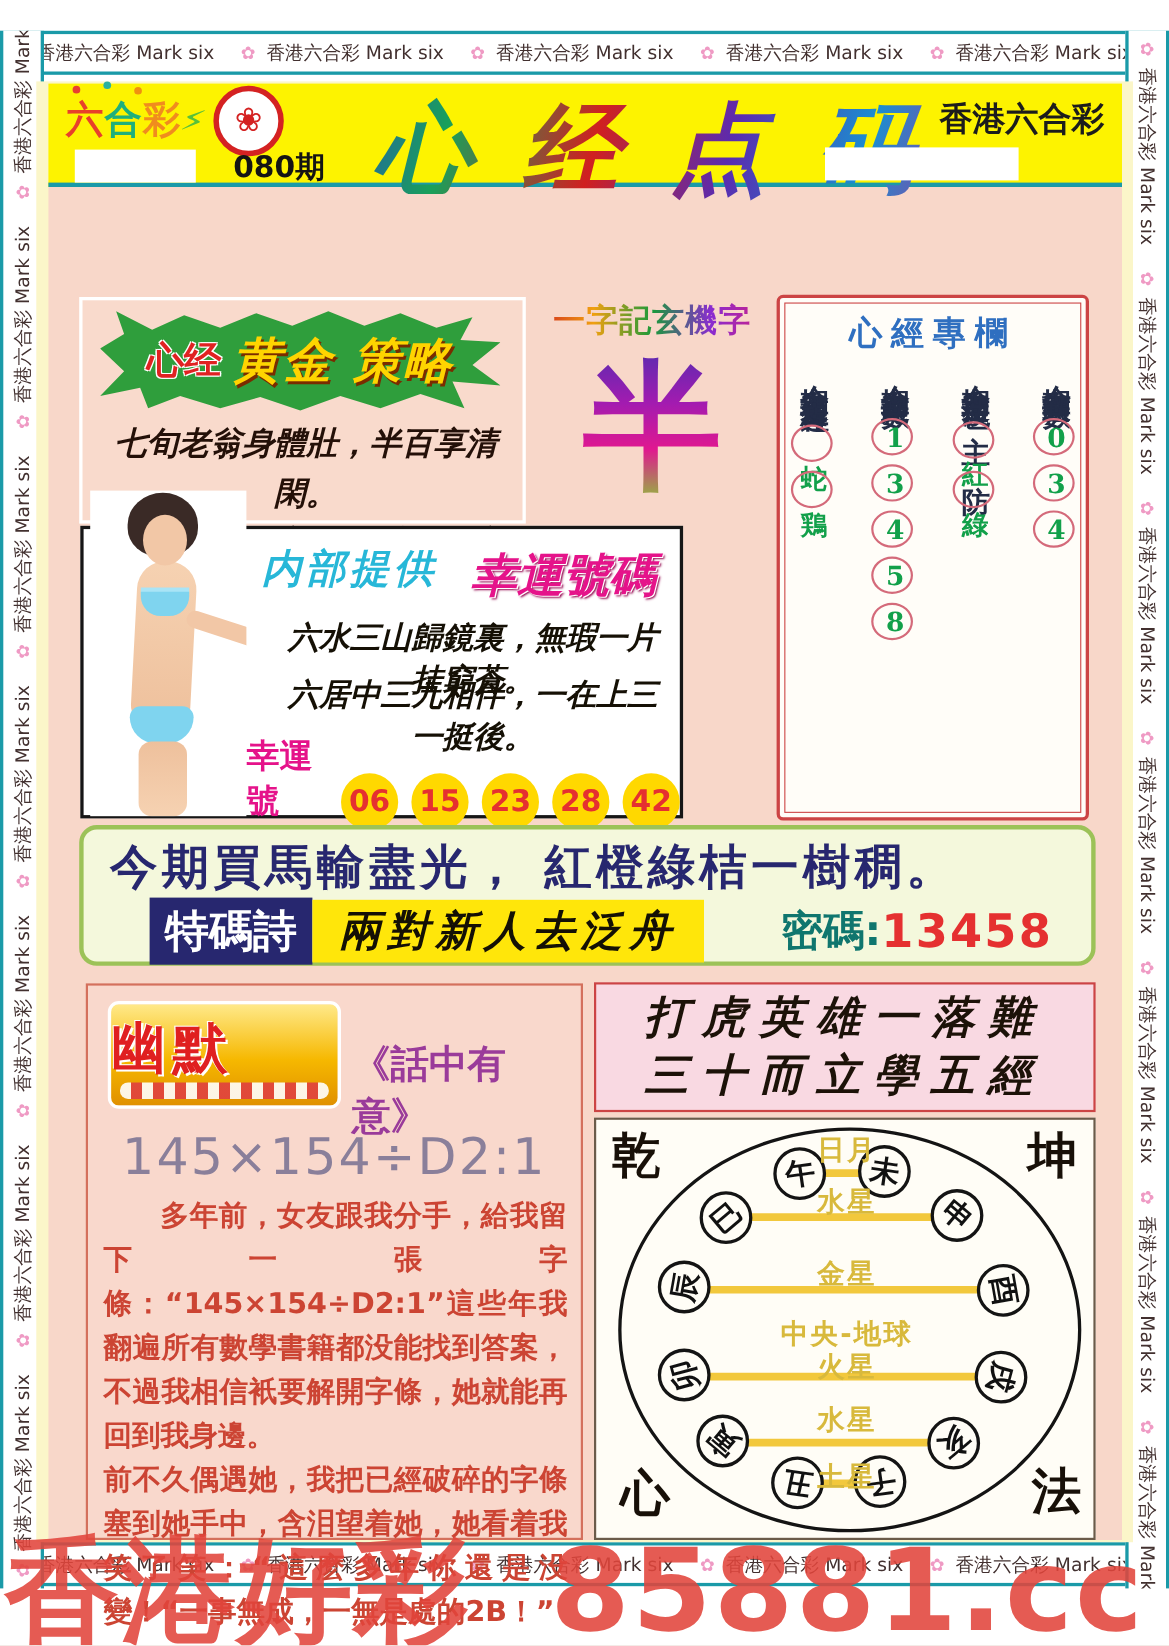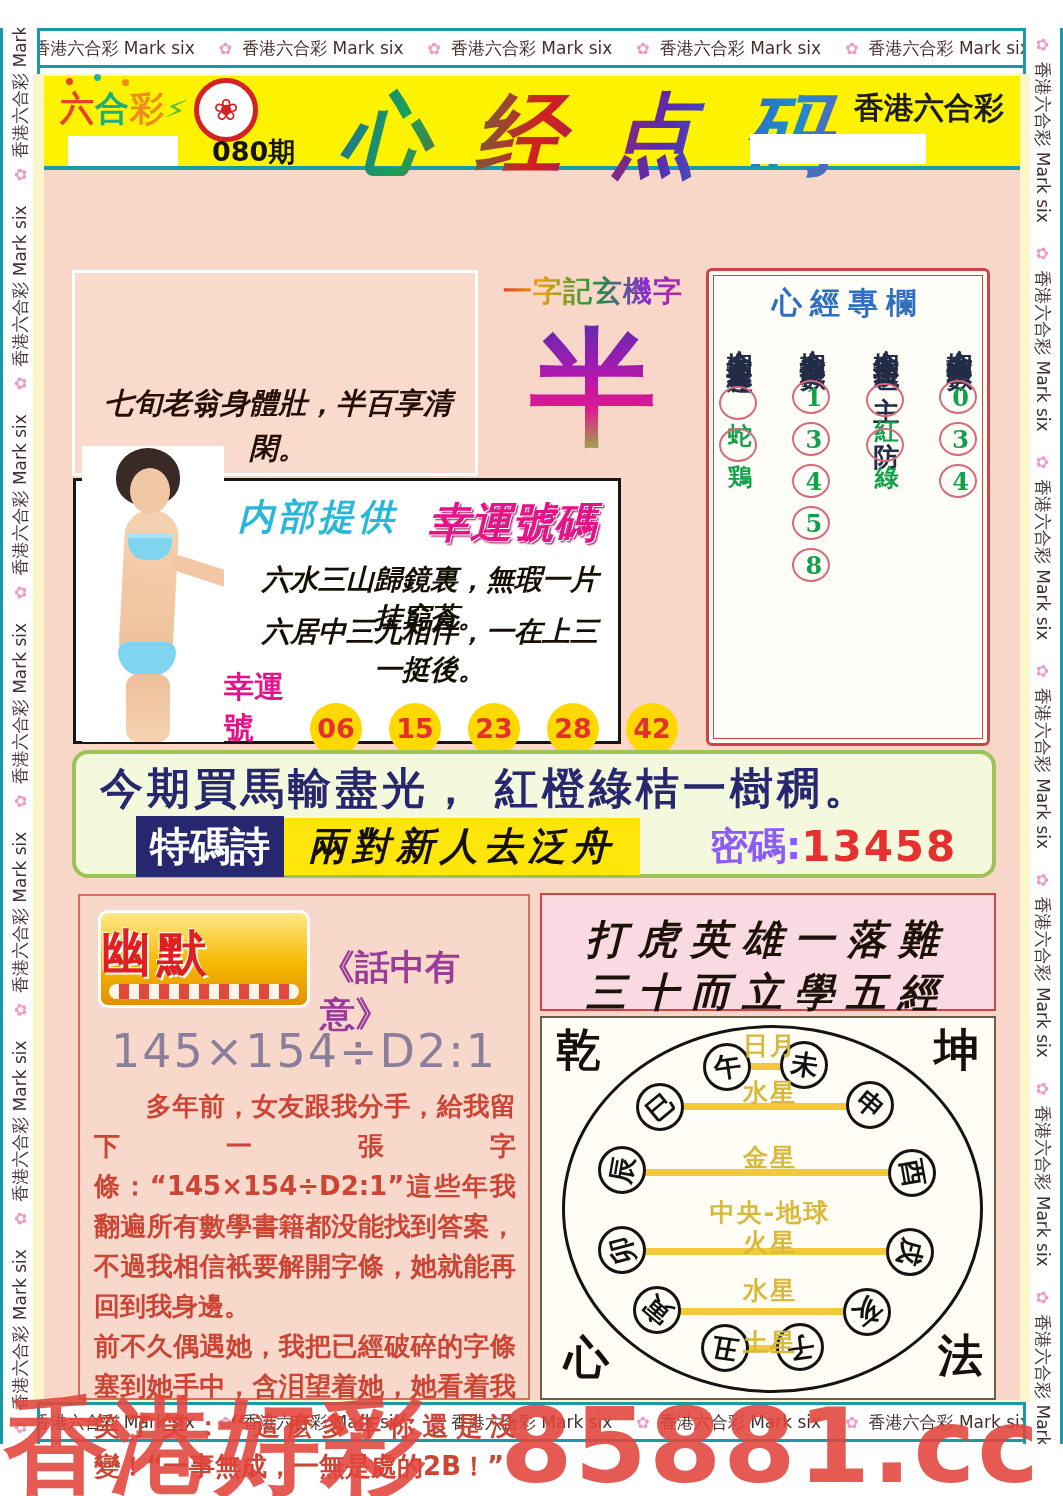--- a/index.html
+++ b/index.html
@@ -108,21 +108,21 @@
   .g-legs { left:44px; top:228px; width:44px; height:68px; background:linear-gradient(180deg,#eec09c,#f6d2b2); border-radius:12px; }
 
   
   .verse-band { position:absolute; left:72px; top:750px; width:924px; height:128px; background:#f4f8dc;
                 border:4px solid #9cc258; border-radius:16px; z-index:3; }
   .vb-line1 { margin:6px 24px 0; font-size:43px; font-weight:bold; color:#27276f; letter-spacing:4px; white-space:nowrap; }
   .vb-row { position:absolute; left:60px; top:62px; display:flex; align-items:center; }
   .vb-tag { background:#27276f; color:#fff; font-size:40px; font-weight:bold; padding:3px 14px; }
   .vb-verse { background:#ffe60a; color:#141005; font-size:38px; font-weight:bold; font-style:italic;
               font-family:"DejaVu Serif", serif; padding:3px 24px; letter-spacing:6px; }
-  .vb-secret { margin-left:70px; font-size:38px; font-weight:bold; color:#8b5cf6; }
+  .vb-secret { margin-left:70px; font-size:38px; font-weight:bold; color:#0f766e; }
   .vb-secret-val { font-size:42px; font-weight:bold; color:#e53030; letter-spacing:2px; }
 
   
   .humor-box { position:absolute; left:78px; top:894px; width:452px; height:506px; background:#f9d8cc;
                border:2px solid #d4705c; z-index:3; }
   .humor-badge { position:absolute; left:18px; top:14px; width:212px; height:98px; border-radius:10px;
                  background:linear-gradient(180deg,#ffe98a,#f6b800 55%,#e09000); border:3px solid #fff;
                  display:flex; align-items:center; justify-content:flex-start; }
   .humor-badge .txt { color:#e02020; font-size:50px; font-weight:bold; font-family:"DejaVu Serif", serif;
                       text-shadow:2px 2px 0 #fff,-1px -1px 0 #fff; letter-spacing:6px; margin-top:-12px; }
@@ -130,21 +130,21 @@
                  background:repeating-linear-gradient(90deg,#fff 0 10px,#e04040 10px 20px); opacity:.9; }
   .humor-sub { position:absolute; left:240px; top:48px; font-size:35px; font-weight:bold; color:#9a3b9a; }
   .humor-formula { position:absolute; left:0; right:0; top:128px; text-align:center; font-size:46px;
                    color:#8a7f9a; letter-spacing:2px; }
   .humor-story { position:absolute; left:14px; right:12px; top:190px; font-size:26px; font-weight:bold;
                  color:#cc4433; line-height:1.54; text-align:justify; }
   .humor-story p.indent { text-indent:2em; }
 
   
   .couplet-box { position:absolute; left:540px; top:893px; width:456px; height:118px; background:#f9d9e2;
-                 border:2px solid #cc4444; z-index:3; text-align:center; padding-top:18px; }
+                 border:2px solid #cc4444; z-index:3; text-align:center; padding-top:4px; }
   .couplet-box div { font-family:"DejaVu Serif", serif; font-weight:bold; font-style:italic; font-size:40px;
                      letter-spacing:12px; color:#1c1208; line-height:1.32; }
 
   
   .diagram-box { position:absolute; left:540px; top:1016px; width:456px; height:384px; background:#fffdf6;
                  border:2px solid #6b5b4a; z-index:3; }
   .dg-ellipse { position:absolute; left:20px; top:7px; width:421px; height:368px; border:3px solid #141414;
                 border-radius:50%; }
   .dg-corner { position:absolute; font-family:"DejaVu Serif", serif; font-weight:bold; font-size:45px; color:#181008; }
   .dg-line { position:absolute; height:7px; background:#f2c83c; border-radius:4px; z-index:1; }
@@ -290,20 +290,24 @@
         <span class="emblem-inner">❀</span>
       </div>
     <div class="patch" style="left:24px;top:60px;width:110px;height:30px"></div>
     <div class="issue">080期</div>
     <div class="main-title grad-rainbow">心经点码</div>
     <div class="brand">香港六合彩</div>
     <div class="patch" style="left:706px;top:58px;width:176px;height:30px"></div>
   </div>
 
   <div class="strategy-box">
+    <div class="ribbon">
+      <span class="tag">心经</span>
+      <span class="gold">黄金 策略</span>
+    </div>
     <div class="strategy-poem">
       <div>七旬老翁身體壯，半百享清閑。</div>
       <div>四方渡人是玄機。手捧金碗行。</div>
     </div>
   </div>
 
   <div class="mystery-box">
     <div class="mystery-title grad-rainbow2">一字記玄機字</div>
     <div class="mystery-char grad-purple">半</div>
   </div>
@@ -318,21 +322,21 @@
       </div>
   </div>
 
   <div class="special-box">
     <div class="sp-label">内部提供</div>
     <div class="sp-title">幸運號碼</div>
     <div class="sp-line sp-line1">六水三山歸鏡裏，無瑕一片挂窮蒼。</div>
     <div class="sp-line sp-line2">六居中三九相伴，一在上三一挺後。</div>
     <div class="lucky-row">
       <span class="lucky-label">幸運號碼：</span>
-      <span id="lucky-balls" style="display:flex;gap:27px">
+      <span id="lucky-balls" style="display:flex;gap:12px">
           <span class="ball">06</span>
           <span class="ball">15</span>
           <span class="ball">23</span>
           <span class="ball">28</span>
           <span class="ball">42</span>
         </span>
     </div>
   </div>
 
   <div class="girl">

